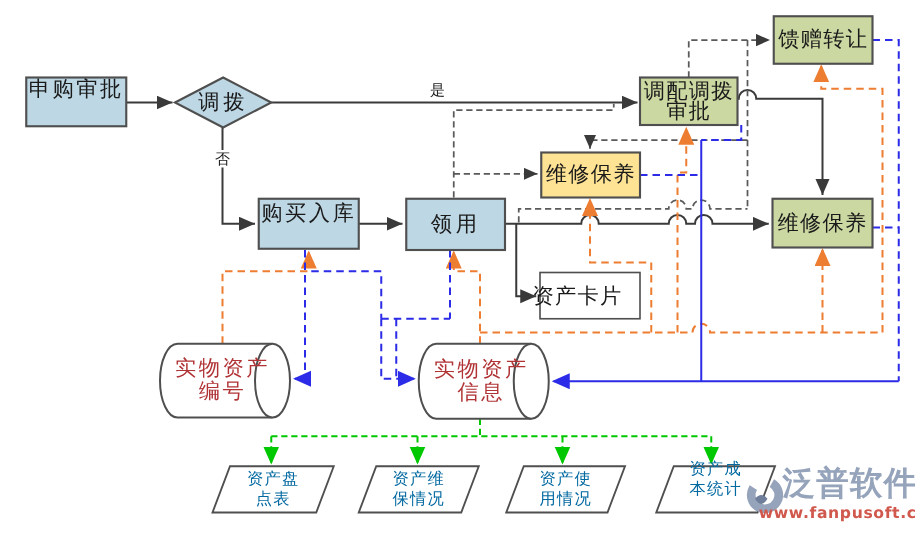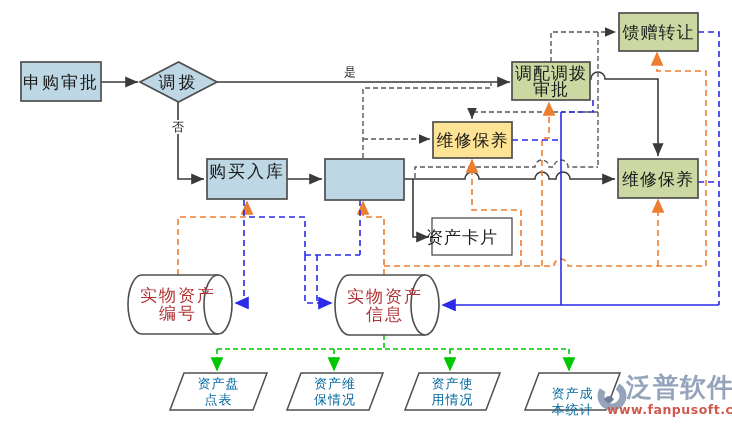--- a/index.html
+++ b/index.html
@@ -128,28 +128,31 @@
         <ellipse cx="425" cy="305" rx="14" ry="30" fill="#FFFFFF" stroke-width="1.6"></ellipse>
       </g>
 
       <polygon points="184,373 267,373 253,410 170,410" fill="#FFFFFF" stroke-width="1.5"></polygon>
       <polygon points="301,373 383,373 369,410 287,410" fill="#FFFFFF" stroke-width="1.5"></polygon>
       <polygon points="419,373 500,373 486,410 405,410" fill="#FFFFFF" stroke-width="1.5"></polygon>
       <polygon points="539,373 620,373 606,410 525,410" fill="#FFFFFF" stroke-width="1.5"></polygon>
     </g>
   </svg>
 
-  <div class="lbl" style="left:21px;top:62px;width:80px;height:39px;">
+  <div class="lbl" style="left:21px;top:52px;width:80px;height:39px;">
       <span class="ln">申购审批</span>
     </div>
   <div class="lbl" style="left:140px;top:62px;width:77px;height:40px;letter-spacing:3px;">
       <span class="ln">调拨</span>
     </div>
   <div class="lbl" style="left:207px;top:159px;width:80px;height:24px;">
       <span class="ln">购买入库</span>
+    </div>
+  <div class="lbl" style="left:325px;top:159px;width:79px;height:41px;letter-spacing:3px;">
+      <span class="ln">领用</span>
     </div>
   <div class="lbl" style="left:433px;top:122px;width:79px;height:36px;letter-spacing:1px;">
       <span class="ln">维修保养</span>
     </div>
   <div class="lbl" style="left:512px;top:62px;width:78px;height:38px;letter-spacing:1px;text-align:right;">
     <span class="ln">调配调拨</span>
     <span class="ln">审批</span>
   </div>
   <div class="lbl" style="left:619px;top:13px;width:79px;height:38px;letter-spacing:1px;">
       <span class="ln">馈赠转让</span>
@@ -173,21 +176,21 @@
     <span class="ln">点表</span>
   </div>
   <div class="lbl rep-lbl" style="left:287px;top:373px;width:96px;height:37px;">
     <span class="ln">资产维</span>
     <span class="ln">保情况</span>
   </div>
   <div class="lbl rep-lbl" style="left:405px;top:373px;width:95px;height:37px;">
     <span class="ln">资产使</span>
     <span class="ln">用情况</span>
   </div>
-  <div class="lbl rep-lbl" style="left:525px;top:383px;width:95px;height:37px;">
+  <div class="lbl rep-lbl" style="left:525px;top:365px;width:95px;height:37px;">
     <span class="ln">资产成</span>
     <span class="ln">本统计</span>
   </div>
 
   <div class="branch-lbl" style="left:342px;top:65px;">是</div>
   <div class="branch-lbl" style="left:170px;top:120px;">否</div>
 
   <div id="logo">
     <svg id="logo-glyph" width="30" height="40" viewBox="0 0 30 40">
       <circle cx="15" cy="21" r="11" fill="none" stroke="#95A3BB" stroke-width="7" stroke-dasharray="52 18" transform="rotate(-60 15 21)"></circle>

